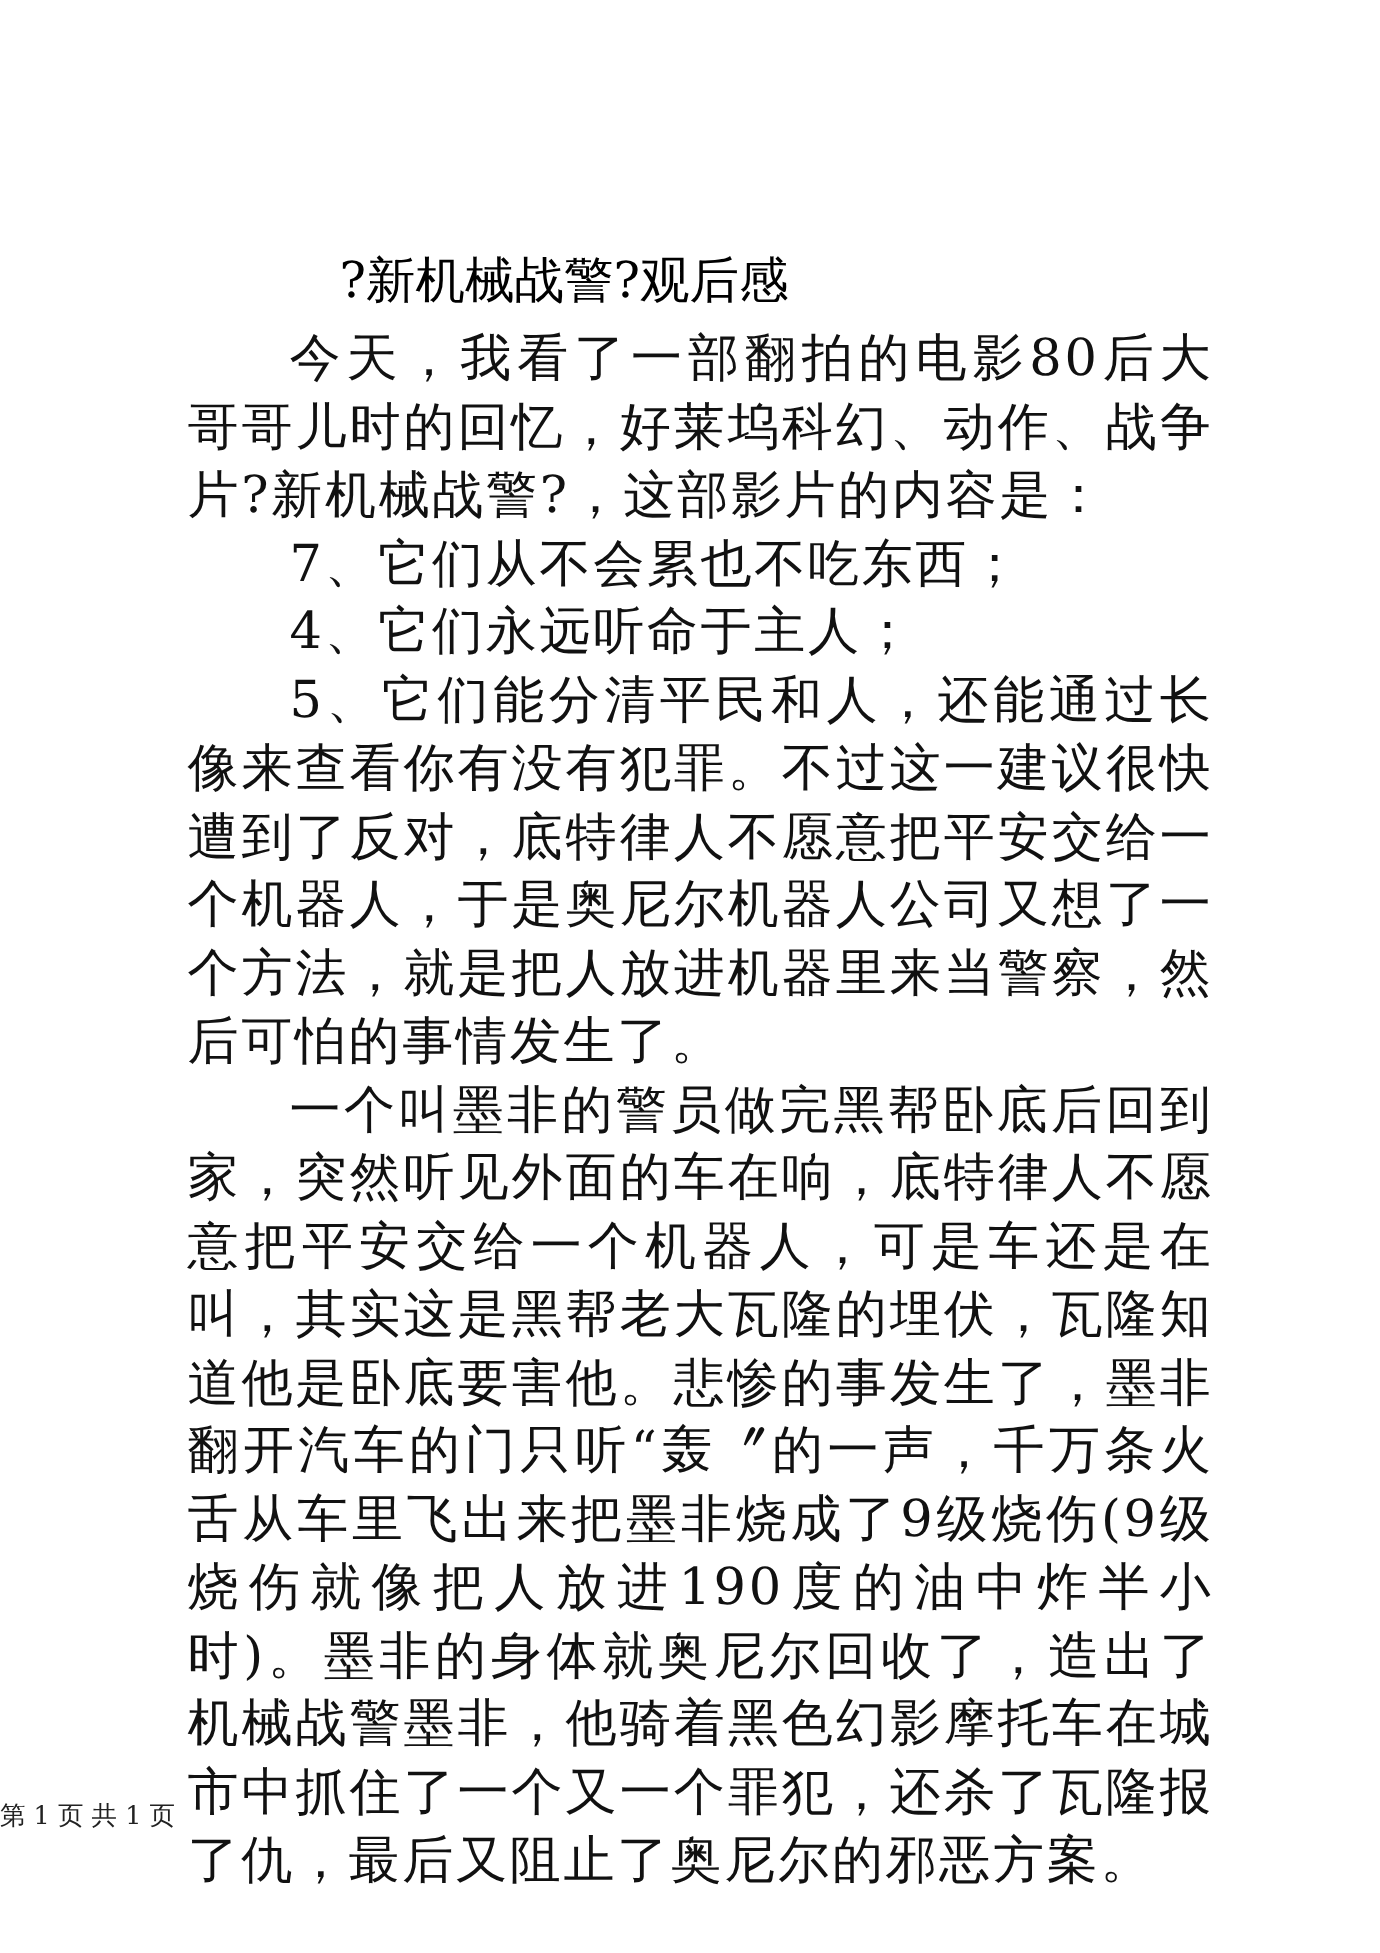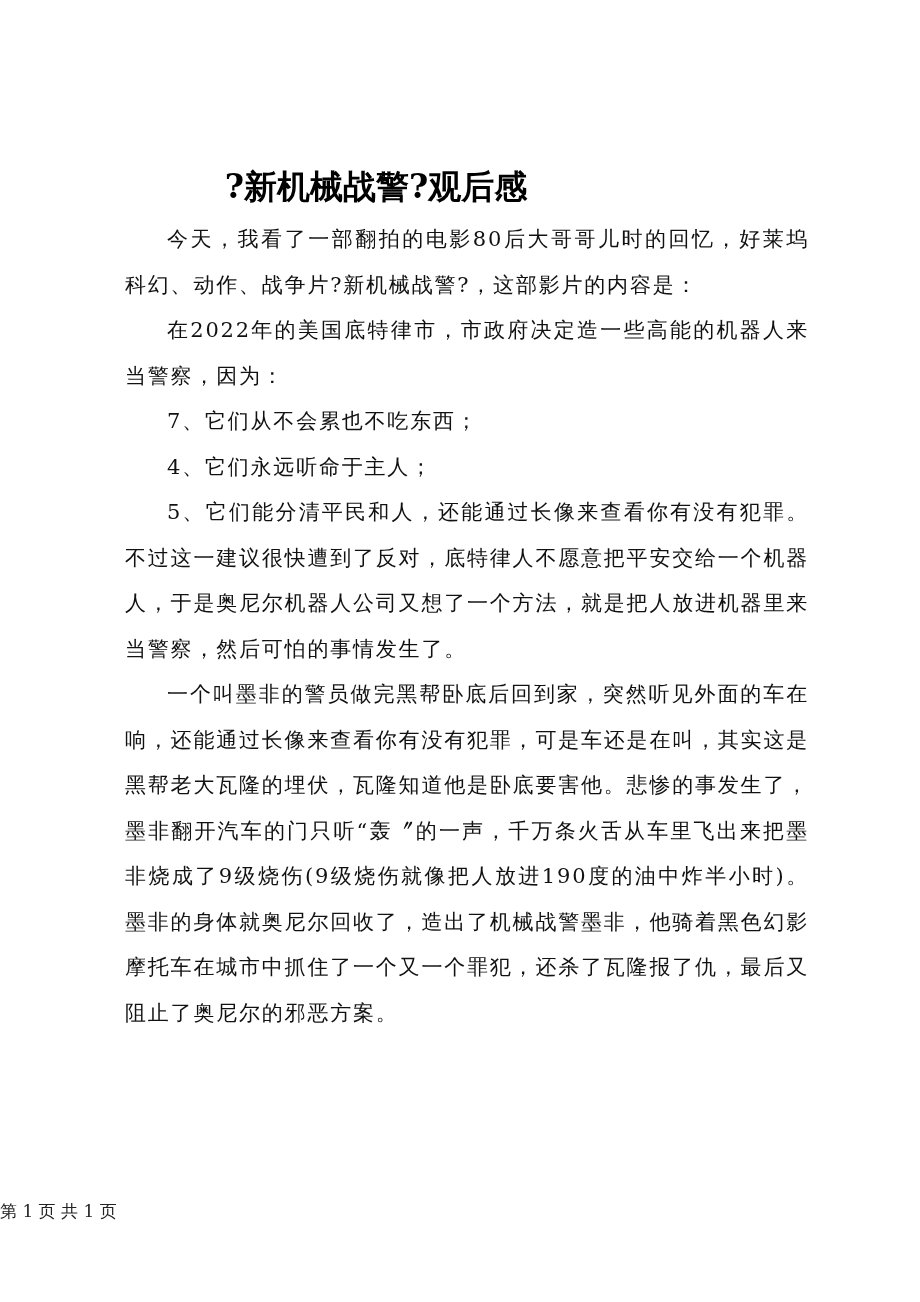--- a/index.html
+++ b/index.html
@@ -24,30 +24,30 @@
       background: #ffffff;
     }
     .title {
       position: absolute;
       top: 164px;
       left: 0;
       width: 752px;
       text-align: center;
       font-size: 33px;
       line-height: 46px;
-      font-weight: bold;
+      font-weight: normal;
       letter-spacing: 0px;
       color: #000000;
     }
     .body {
       position: absolute;
       top: 217px;
       left: 125px;
       width: 684px;
-      font-size: 21px;
+      font-size: 34px;
       line-height: 45.5px;
       letter-spacing: 1.8px;
       text-align: justify;
       text-justify: inter-character;
     }
     .para {
       margin: 0;
       text-indent: 2em;
     }
     .footer {
@@ -61,21 +61,20 @@
     }
   </style>
 </head>
 <body>
 
 <div class="page">
   <div class="title">?新机械战警?观后感</div>
 
   <div class="body">
     <p class="para">今天，我看了一部翻拍的电影80后大哥哥儿时的回忆，好莱坞科幻、动作、战争片?新机械战警?，这部影片的内容是：</p>
-    <p class="para">在2022年的美国底特律市，市政府决定造一些高能的机器人来当警察，因为：</p>
     <p class="para">7、它们从不会累也不吃东西；</p>
     <p class="para">4、它们永远听命于主人；</p>
     <p class="para">5、它们能分清平民和人，还能通过长像来查看你有没有犯罪。不过这一建议很快遭到了反对，底特律人不愿意把平安交给一个机器人，于是奥尼尔机器人公司又想了一个方法，就是把人放进机器里来当警察，然后可怕的事情发生了。</p>
-    <p class="para">一个叫墨非的警员做完黑帮卧底后回到家，突然听见外面的车在响，还能通过长像来查看你有没有犯罪，可是车还是在叫，其实这是黑帮老大瓦隆的埋伏，瓦隆知道他是卧底要害他。悲惨的事发生了，墨非翻开汽车的门只听“轰〞的一声，千万条火舌从车里飞出来把墨非烧成了9级烧伤(9级烧伤就像把人放进190度的油中炸半小时)。墨非的身体就奥尼尔回收了，造出了机械战警墨非，他骑着黑色幻影摩托车在城市中抓住了一个又一个罪犯，还杀了瓦隆报了仇，最后又阻止了奥尼尔的邪恶方案。</p>
+    <p class="para">一个叫墨非的警员做完黑帮卧底后回到家，突然听见外面的车在响，底特律人不愿意把平安交给一个机器人，可是车还是在叫，其实这是黑帮老大瓦隆的埋伏，瓦隆知道他是卧底要害他。悲惨的事发生了，墨非翻开汽车的门只听“轰〞的一声，千万条火舌从车里飞出来把墨非烧成了9级烧伤(9级烧伤就像把人放进190度的油中炸半小时)。墨非的身体就奥尼尔回收了，造出了机械战警墨非，他骑着黑色幻影摩托车在城市中抓住了一个又一个罪犯，还杀了瓦隆报了仇，最后又阻止了奥尼尔的邪恶方案。</p>
   </div>
 
   <div class="footer">第 1 页  共 1 页</div>
 </div>
 
 </body></html>

